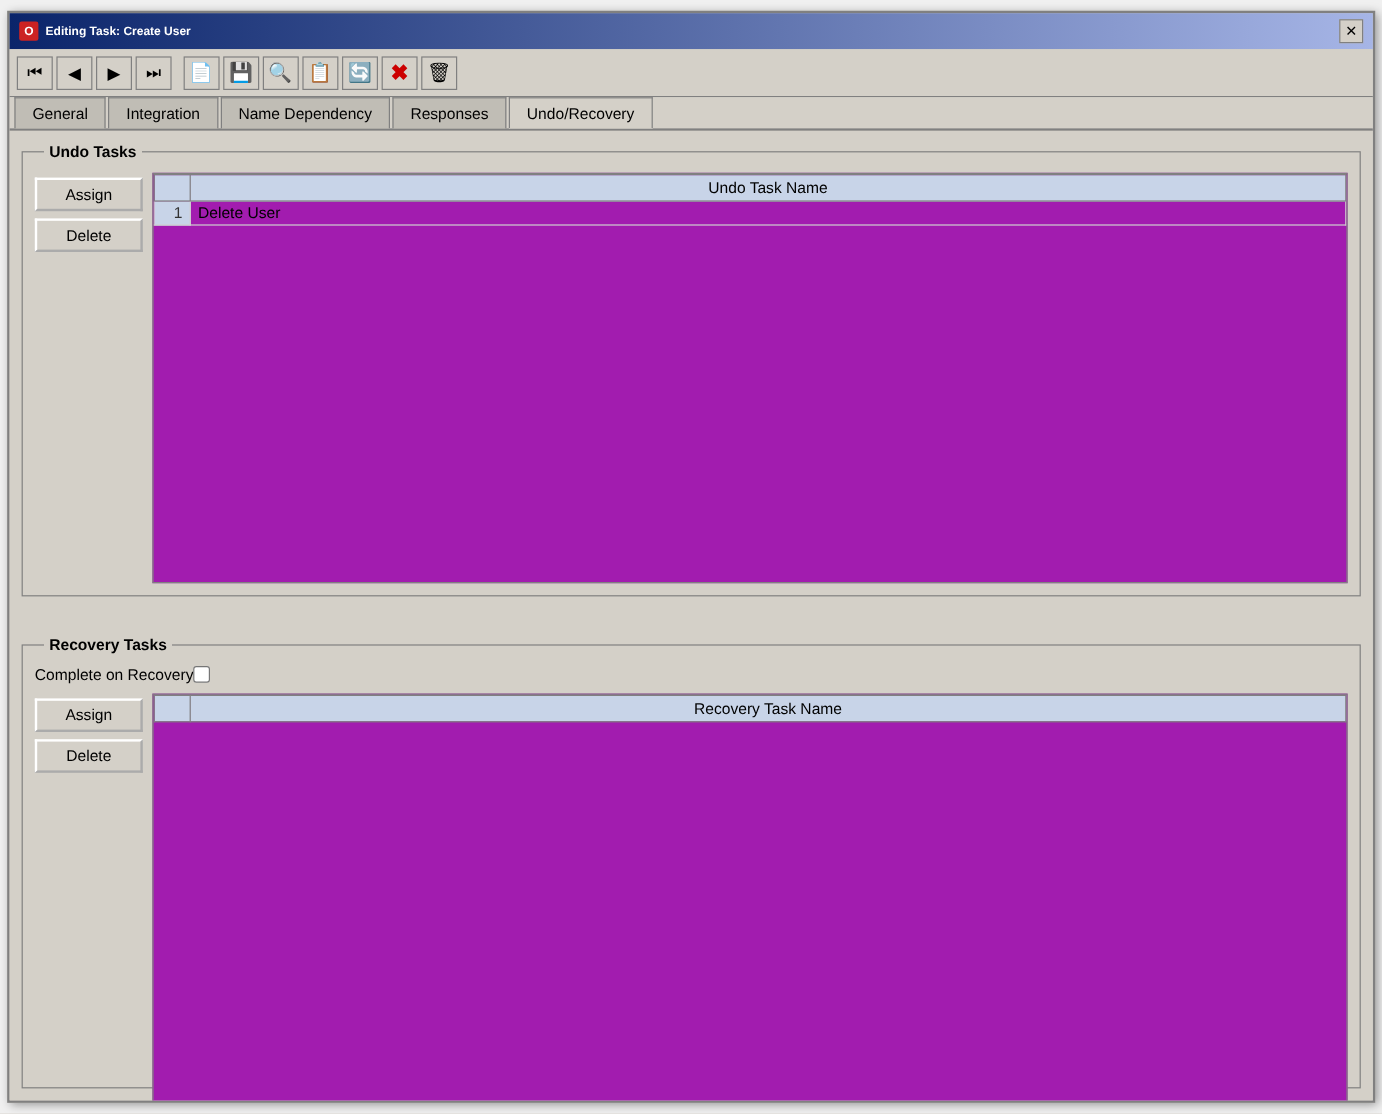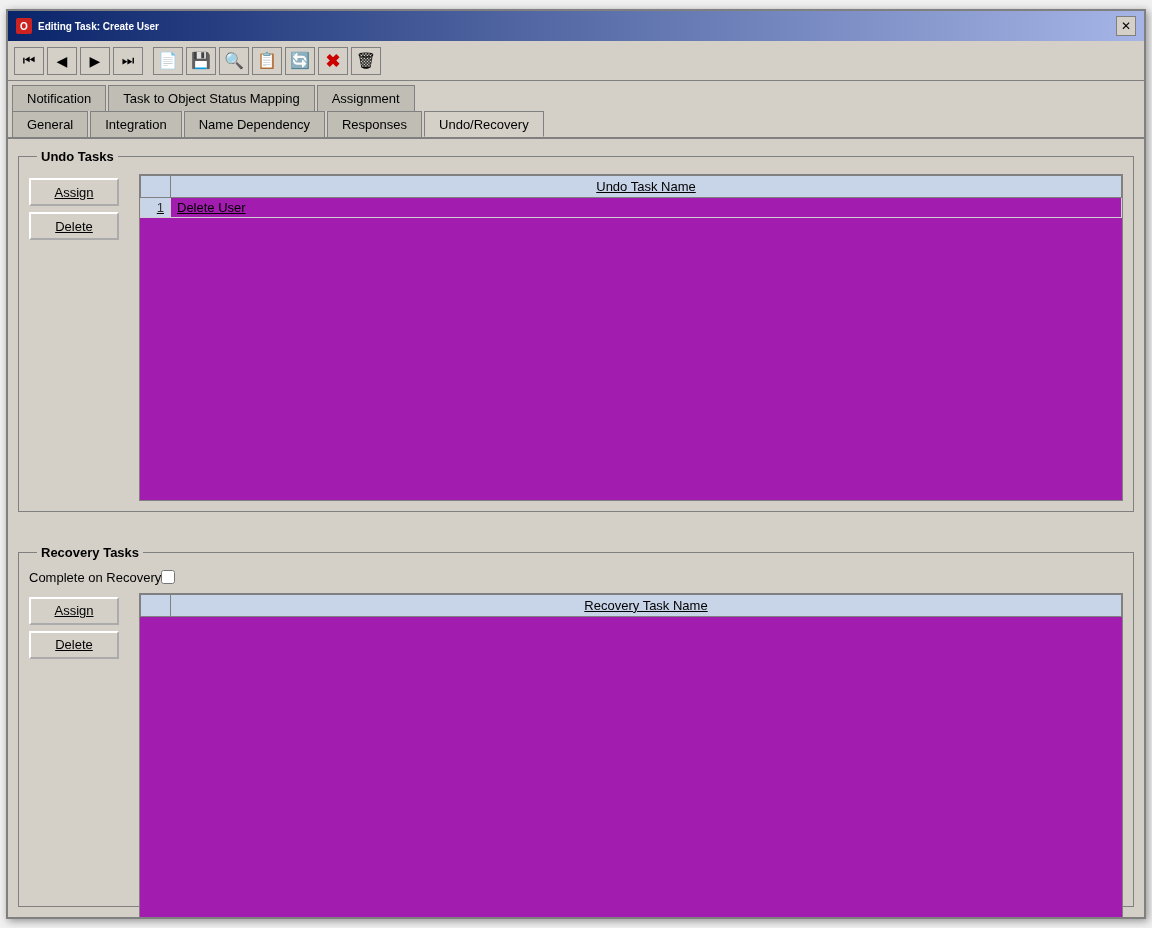--- a/index.html
+++ b/index.html
@@ -145,23 +145,22 @@
       font-weight: bold;
       font-size: 13px;
       padding: 0 4px;
       margin-left: 8px;
     }
     fieldset.section-group {
       border: 1px solid #808080;
     }
     .section-inner {
       display: flex;
-      gap: 20px;
+      gap: 8px;
       height: 100%;
-      text-decoration: underline;
     }
     .btn-col {
       display: flex;
       flex-direction: column;
       gap: 6px;
       flex-shrink: 0;
       padding-top: 4px;
     }
     .action-btn {
       width: 90px;
@@ -245,27 +244,20 @@
     <div class="toolbar-separator"></div>
     <button class="toolbar-btn" title="New" style="font-size:16px;">📄</button>
     <button class="toolbar-btn" title="Save" style="font-size:16px;">💾</button>
     <button class="toolbar-btn" title="Search" style="font-size:16px;">🔍</button>
     <button class="toolbar-btn" title="Copy" style="font-size:16px;">📋</button>
     <button class="toolbar-btn" title="Refresh" style="font-size:16px; color:#cc4400;">🔄</button>
     <button class="toolbar-btn" title="Cancel" style="font-size:18px; color:#cc0000; font-weight:bold;">✖</button>
     <button class="toolbar-btn" title="Trash" style="font-size:16px;">🗑</button>
   </div>
 
-  <div class="tabs-container">
-    <div class="tab-row">
-      <div class="tab">Notification</div>
-      <div class="tab">Task to Object Status Mapping</div>
-      <div class="tab">Assignment</div>
-    </div>
-  </div>
 
   <div class="tabs-container" style="margin-top:0;">
     <div class="tab-row" style="padding-top:0;">
       <div class="tab">General</div>
       <div class="tab">Integration</div>
       <div class="tab">Name Dependency</div>
       <div class="tab">Responses</div>
       <div class="tab active">Undo/Recovery</div>
     </div>
     <div class="tabs-divider"></div>

